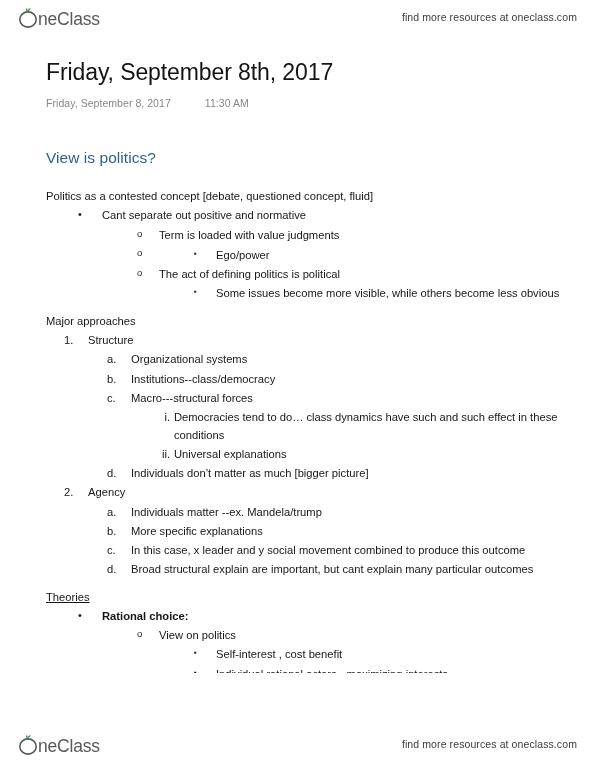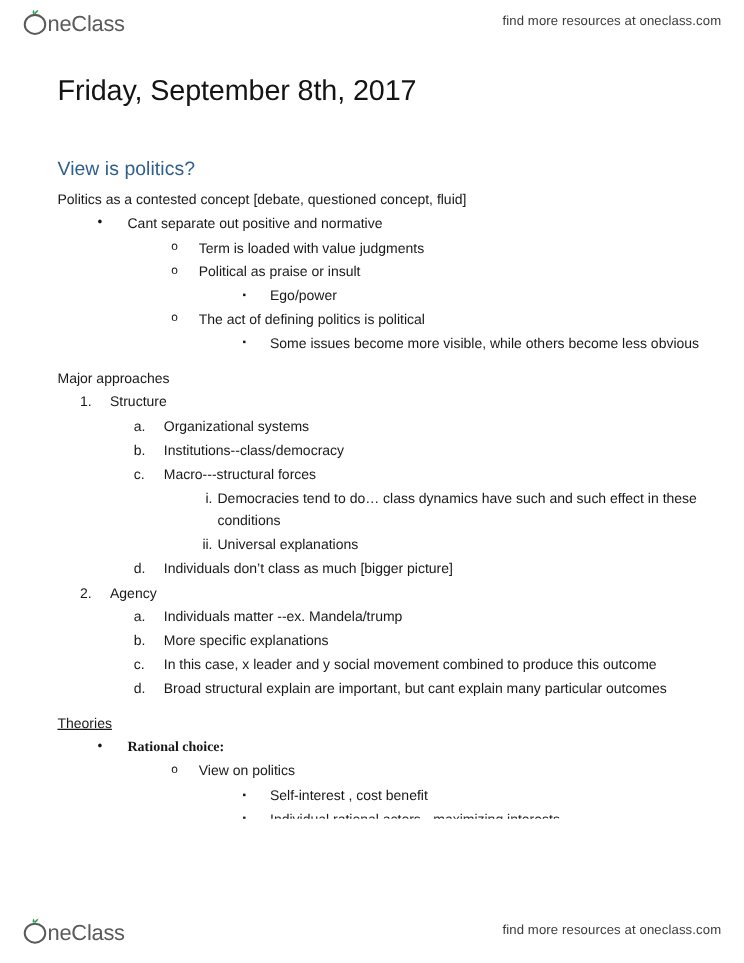--- a/index.html
+++ b/index.html
@@ -89,21 +89,21 @@
 
   .section-heading {
     font-size: 15.5px;
     color: #2e5f8d;
     font-weight: normal;
     margin: 40px 0 0 0;
     letter-spacing: 0.05px;
   }
 
   .body-block {
-    margin-top: 6px;
+    margin-top: 20px;
     font-size: 11.2px;
     line-height: 1.62;
     color: #171717;
   }
 
   
   .line {
     position: relative;
     box-sizing: border-box;
     margin: 0;
@@ -134,21 +134,21 @@
   .num3 { padding-left: 128px; }
   .num3 > .marker { left: 100px; width: 24px; text-align: right; }
 
   .spacer-sm { height: 9px; }
 
   .bullet-disc { font-size: 11px; line-height: 1.62; }
   .bullet-circle { font-size: 9.5px; line-height: 1.75; }
   .bullet-square { font-size: 8px; line-height: 2.0; }
 
   .underline { text-decoration: underline; }
-  .bold { font-weight: bold; font-family: Liberation Serif, serif; }
+  .bold { font-weight: bold; }
 
   
   .clipped-wrap {
     position: relative;
     height: 9px;
     overflow: hidden;
   }
   .clipped-wrap .line { position: absolute; top: 0; left: 0; width: 100%; }
 </style>
 </head>
@@ -165,20 +165,23 @@
       <text x="22" y="20.2" font-family="'Liberation Sans', sans-serif" font-size="17.5" fill="#5a5a5a" letter-spacing="-0.2">neClass</text>
     </svg>
   </div>
   <div class="promo-text">find more resources at oneclass.com</div>
 </div>
 
 <div class="doc">
 
   <h1 class="note-title">Friday, September 8th, 2017</h1>
 
+  <div class="note-meta">
+    <span>Friday, September  8, 2017</span><span class="meta-time">11:30 AM</span>
+  </div>
 
   <h2 class="section-heading">View is politics?</h2>
 
   <div class="body-block">
 
     <div class="line lvl0">
       <span class="txt">Politics as a contested concept [debate, questioned concept, fluid]</span>
     </div>
 
     <div class="line lvl1">
@@ -186,21 +189,20 @@
       <span class="txt">Cant separate out positive and normative</span>
     </div>
 
     <div class="line lvl2">
       <span class="marker bullet-circle">o</span>
       <span class="txt">Term is loaded with value judgments</span>
     </div>
 
     <div class="line lvl2">
       <span class="marker bullet-circle">o</span>
-      <span class="txt">Political as praise or insult</span>
     </div>
 
     <div class="line lvl3">
       <span class="marker bullet-square">▪</span>
       <span class="txt">Ego/power</span>
     </div>
 
     <div class="line lvl2">
       <span class="marker bullet-circle">o</span>
       <span class="txt">The act of defining politics is political</span>
@@ -242,21 +244,21 @@
       <span class="txt">Democracies tend to do… class dynamics have such and such effect in these conditions</span>
     </div>
 
     <div class="line num3">
       <span class="marker">ii.</span>
       <span class="txt">Universal explanations</span>
     </div>
 
     <div class="line num2">
       <span class="marker">d.</span>
-      <span class="txt">Individuals don’t class as much [bigger picture]</span>
+      <span class="txt">Individuals don’t matter as much [bigger picture]</span>
     </div>
 
     <div class="line num1">
       <span class="marker">2.</span>
       <span class="txt">Agency</span>
     </div>
 
     <div class="line num2">
       <span class="marker">a.</span>
       <span class="txt">Individuals matter --ex. Mandela/trump</span>

